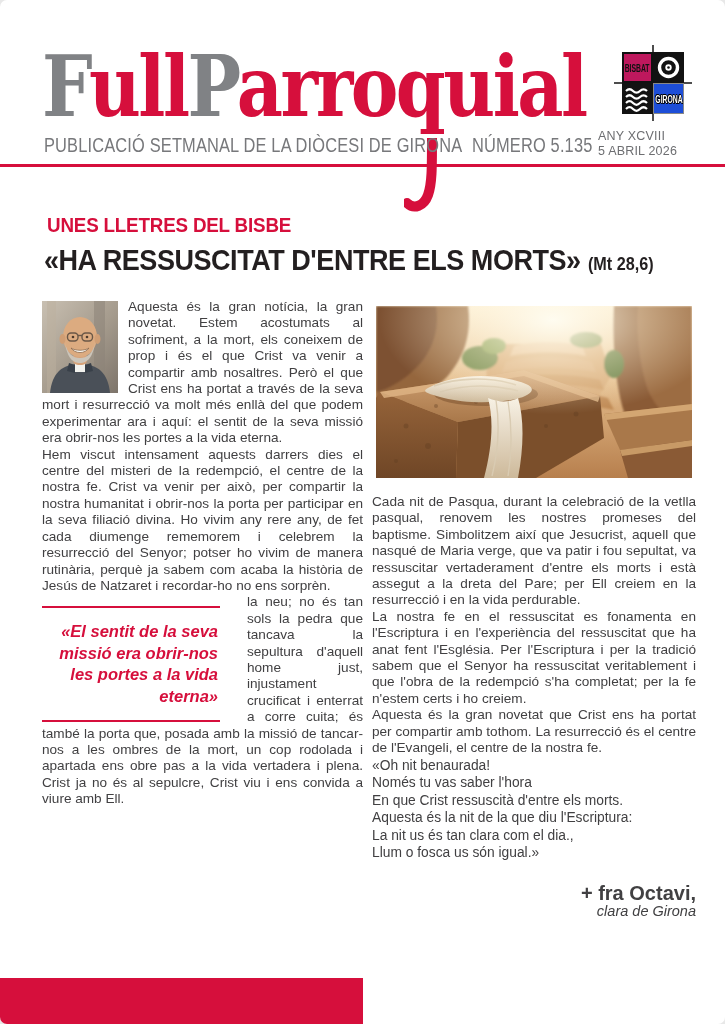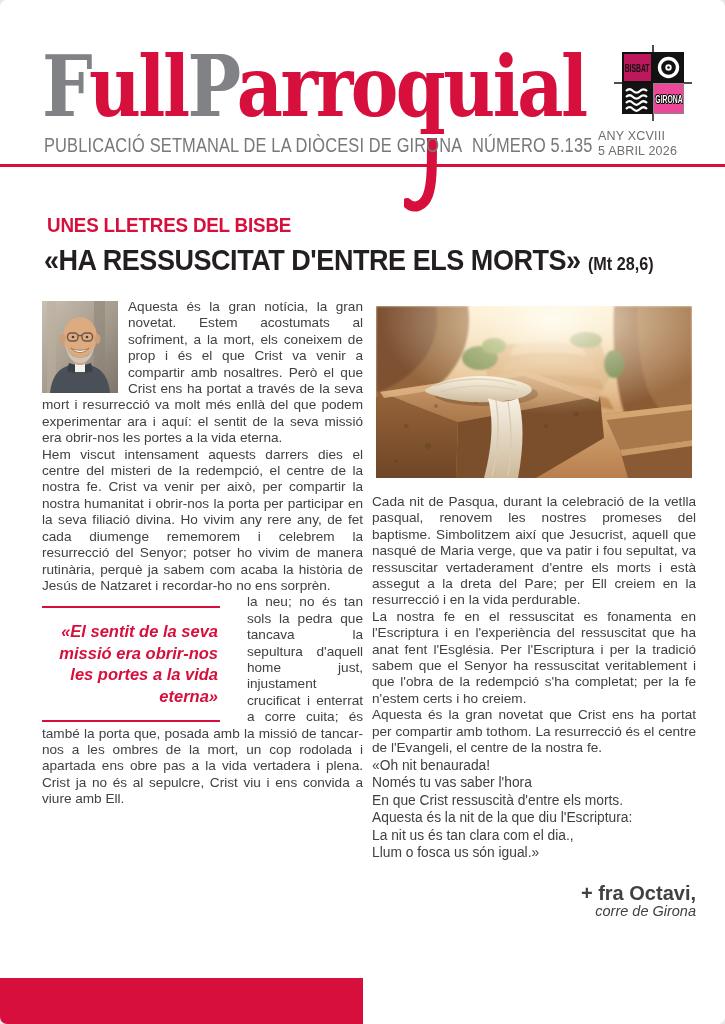--- a/index.html
+++ b/index.html
@@ -21,21 +21,21 @@
   .rule-top{left:0;top:164px;width:725px;height:2.5px;background:#d60f3c;}
 
   .logo-grid{left:622px;top:52px;width:62px;height:62px;}
   .lg-cross-v{position:absolute;left:30px;top:-7px;width:1.5px;height:76px;background:#4d4d4d;}
   .lg-cross-h{position:absolute;left:-8px;top:30px;width:78px;height:1.5px;background:#4d4d4d;}
   .lg-cell{position:absolute;width:31px;height:31px;box-sizing:border-box;overflow:hidden;}
   .lg-tl{left:0;top:0;background:#be185d;border:2px solid #111;color:#111;
          display:flex;align-items:center;justify-content:center;}
   .lg-tr{left:31px;top:0;}
   .lg-bl{left:0;top:31px;}
-  .lg-br{left:31px;top:31px;background:#ec4899;border:1px solid #888;
+  .lg-br{left:31px;top:31px;background:#1d4ed8;border:1px solid #888;
          display:flex;align-items:center;justify-content:center;}
   .lg-word{font-size:11px;font-weight:700;letter-spacing:0;transform:scaleX(.62);white-space:nowrap;}
   .lg-outline{color:#fff;text-shadow:1px 0 #000,-1px 0 #000,0 1px #000,0 -1px #000,1px 1px #000,-1px -1px #000;}
   .logo-dates{left:598px;top:129px;width:110px;text-align:left;color:#6d6e71;
               font-size:12.5px;line-height:15px;letter-spacing:.2px;}
 
   
   .kicker{left:47px;top:214px;color:#d60f3c;font-weight:bold;font-size:20px;letter-spacing:-.2px;
           transform:scaleX(.94);transform-origin:0 0;white-space:nowrap;}
   .headline{left:44px;top:243px;color:#231f20;font-weight:bold;font-size:30px;letter-spacing:-.5px;
@@ -234,19 +234,19 @@
     <p>La nostra fe en el ressuscitat es fonamenta en l'Escriptura i en l'experiència del ressuscitat que ha anat fent l'Església. Per l'Escriptura i per la tradició sabem que el Senyor ha ressuscitat veritablement i que l'obra de la redempció s'ha completat; per la fe n'estem certs i ho creiem.</p>
     <p>Aquesta és la gran novetat que Crist ens ha portat per compartir amb tothom. La resurrecció és el centre de l'Evangeli, el centre de la nostra fe.</p>
     <p class="poem">«Oh nit benaurada!
 Només tu vas saber l'hora
 En que Crist ressuscità d'entre els morts.
 Aquesta és la nit de la que diu l'Escriptura:
 La nit us és tan clara com el dia.,
 Llum o fosca us són igual.»</p>
     <div class="signature">
       <div class="sig-name">+ fra Octavi,</div>
-      <div class="sig-role">corre de Girona</div>
+      <div class="sig-role">clara de Girona</div>
     </div>
   </div>
 
   <div class="abs footer-bar"></div>
 
 </div>
 
 </body></html>

